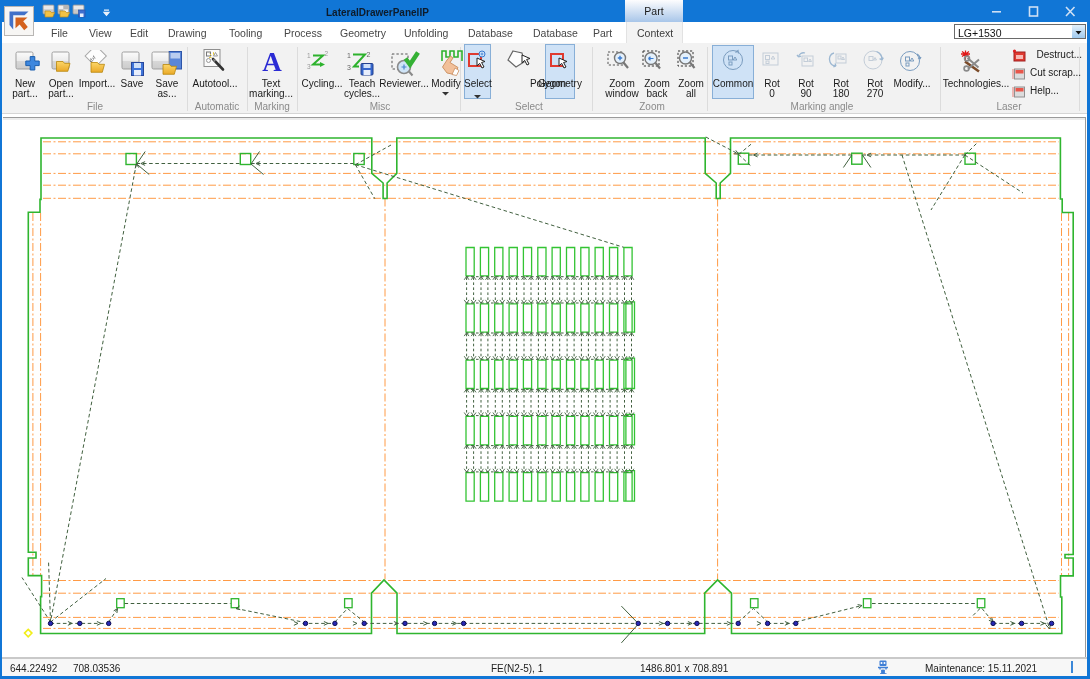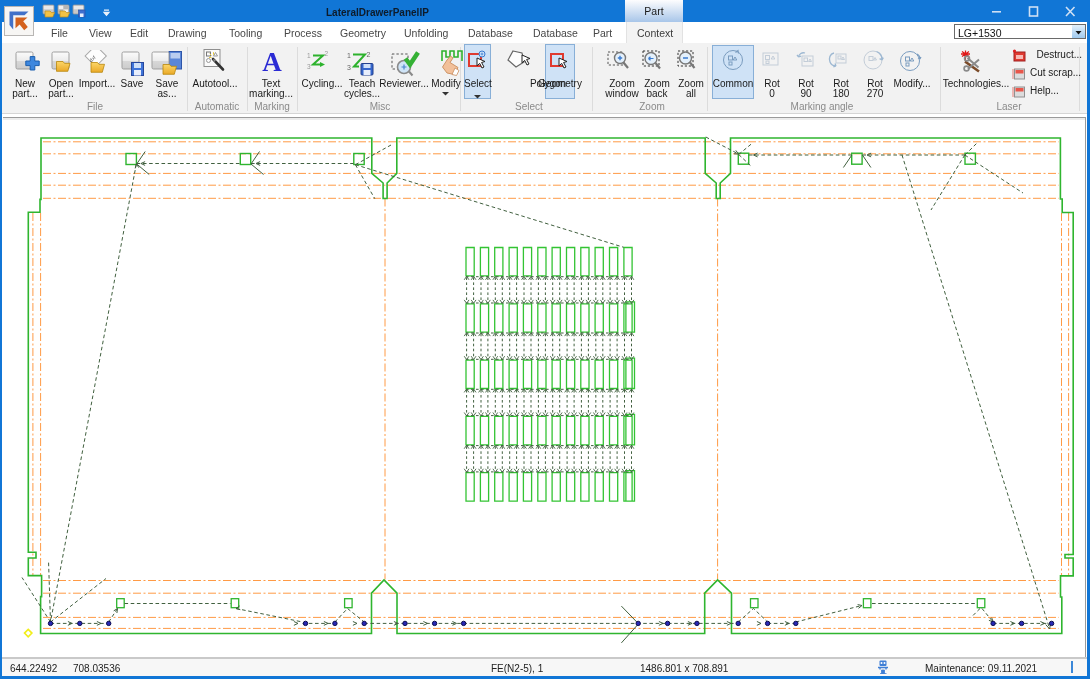--- a/index.html
+++ b/index.html
@@ -369,17 +369,17 @@
 <div class="abs stxt" style="left:73px">708.03536</div>
 <div class="abs stxt" style="left:491px">FE(N2-5), 1</div>
 <div class="abs stxt" style="left:640px">1486.801 x 708.891</div>
 <svg class="abs" style="left:876px;top:659px" width="16" height="16">
 <rect x="3.5" y="1.5" width="7" height="5.5" rx="1" fill="#3f7fd6"></rect>
 <circle cx="5.5" cy="4" r="1" fill="#fff"></circle>
     <circle cx="8.5" cy="4" r="1" fill="#fff"></circle>
 <path d="M2 8.5 h10 M4 8 v2.5 m6 -2.5 v2.5" stroke="#3f7fd6" stroke-width="1.4"></path>
 <path d="M5.5 11 h3 v3.5 h-3 z M4 14.5 h6.5" fill="#3f7fd6" stroke="#3f7fd6" stroke-width="0.8"></path>
 </svg>
-<div class="abs stxt" style="left:925px">Maintenance: 09.11.2021</div>
+<div class="abs stxt" style="left:925px">Maintenance: 15.11.2021</div>
 <div class="abs" style="left:1071px;top:661px;width:2px;height:12px;background:#3a87d8"></div>
 
 <div class="abs" style="left:0;top:0;width:2px;height:679px;background:#1176d6"></div>
 <div class="abs" style="left:1087px;top:0;width:3px;height:679px;background:#1176d6"></div>
 <div class="abs" style="left:0;top:676px;width:1090px;height:3px;background:#1176d6"></div>
 </body></html>

